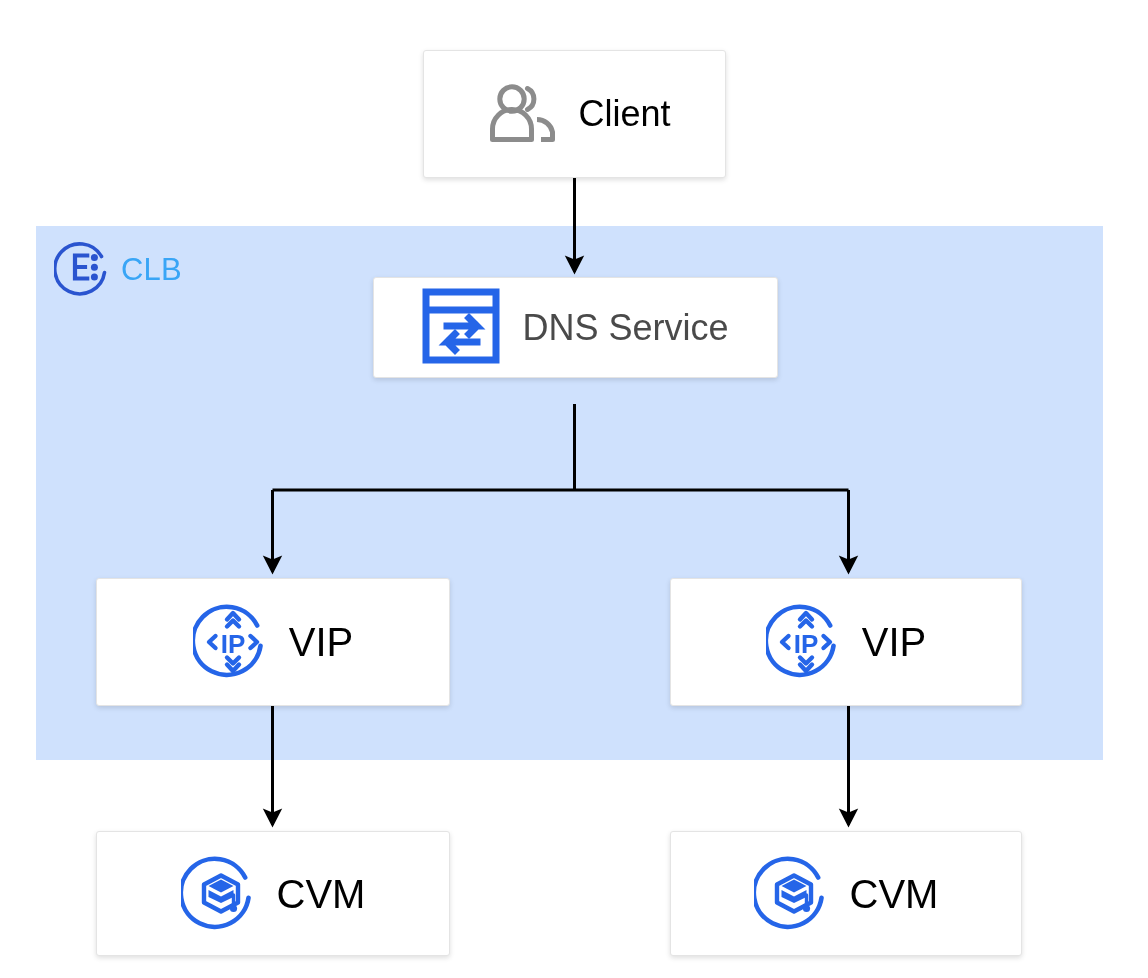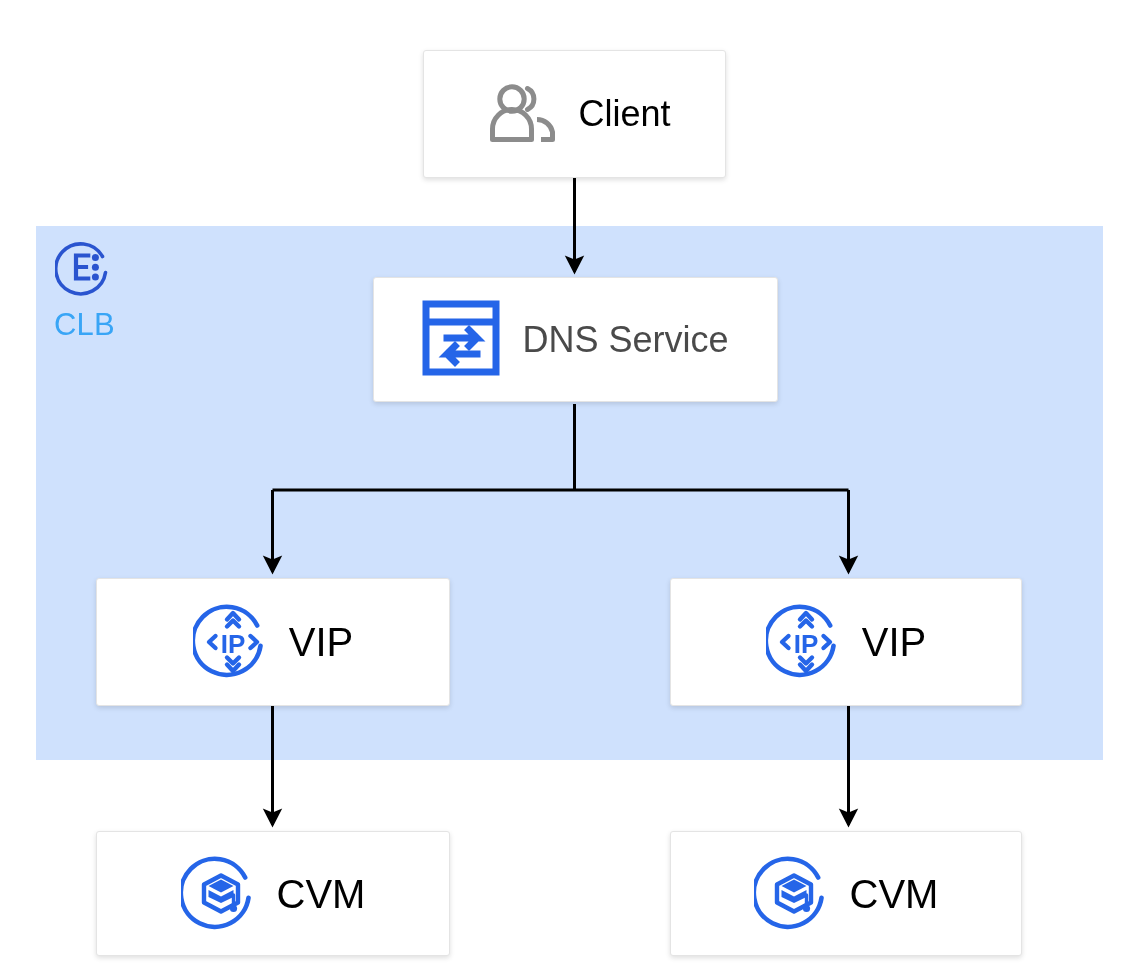--- a/index.html
+++ b/index.html
@@ -29,21 +29,20 @@
     height: 534px;
     background: #cfe1fd;
   }
   .zone-badge {
     position: absolute;
     left: 54px;
     top: 238px;
     display: flex;
     align-items: center;
     gap: 9px;
-    flex-direction: column;
   }
   .zone-badge-label {
     font-size: 31px;
     line-height: 1;
     color: #39a5f6;
     letter-spacing: .2px;
   }
 
   
   #wires {
@@ -74,21 +73,21 @@
     line-height: 0;
   }
   .node .node-label {
     font-size: 40px;
     line-height: 1;
     color: #000000;
     white-space: nowrap;
   }
 
   .node-client  { left: 423px; top: 50px;  width: 303px; height: 128px; padding-left: 8px; }
-  .node-dns     { left: 373px; top: 277px; width: 405px; height: 125px; }
+  .node-dns     { left: 373px; top: 277px; width: 405px; height: 101px; }
   .node-dns .node-label { color: #4a4a4a; }
   .node-vip-1   { left: 96px;  top: 578px; width: 354px; height: 128px; }
   .node-vip-2   { left: 670px; top: 578px; width: 352px; height: 128px; }
   .node-cvm-1   { left: 96px;  top: 831px; width: 354px; height: 125px; }
   .node-cvm-2   { left: 670px; top: 831px; width: 352px; height: 125px; }
 
   .node-client .node-label { font-size: 36px; }
   .node-dns    .node-label { font-size: 36px; }
 </style>
 </head>

